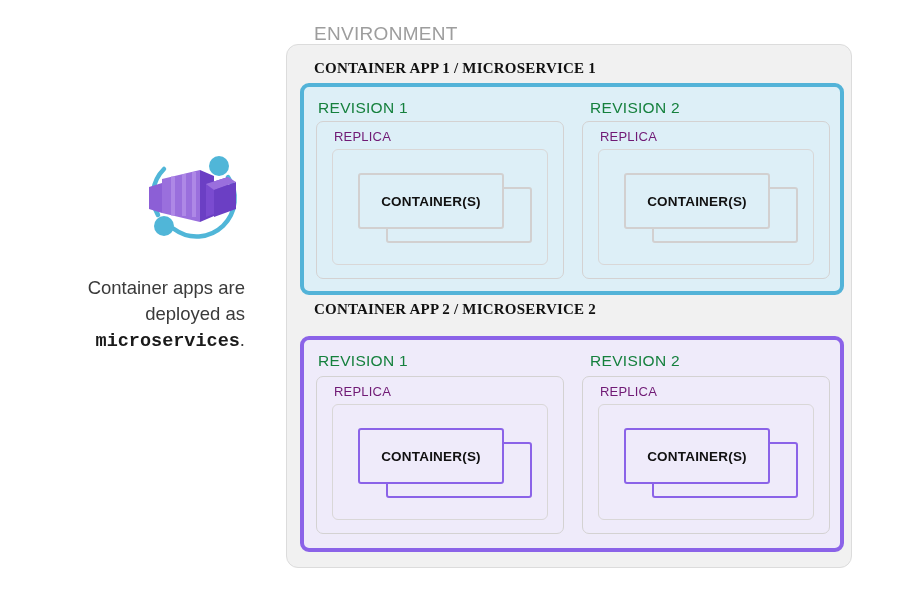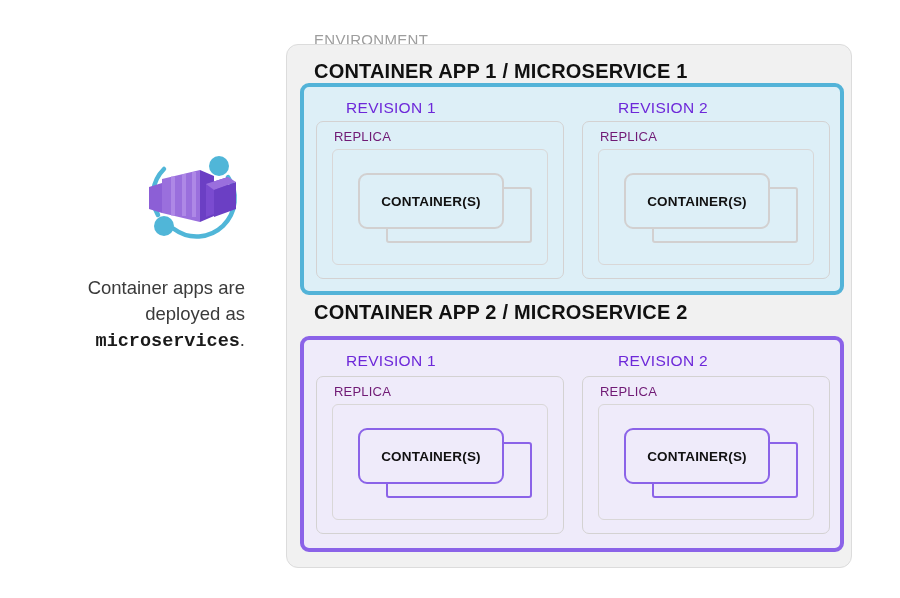--- a/index.html
+++ b/index.html
@@ -44,45 +44,45 @@
     color: #3a3a3a;
     font-family: "Liberation Sans", sans-serif;
   }
   #caption .strong { font-weight: bold; color: #1a1a1a; font-family: Liberation Mono, monospace; }
 
   
   #environment-label {
     position: absolute;
     left: 314px;
     top: 23px;
-    font-size: 15px;
+    font-size: 19px;
     letter-spacing: 0.3px;
     color: #9d9d9d;
     font-weight: normal;
-    margin-top: 8px;
   }
   #environment-box {
     position: absolute;
     left: 286px;
     top: 44px;
     width: 566px;
     height: 524px;
     box-sizing: border-box;
     background: #f1f1f1;
     border: 1.5px solid #dcdcdc;
     border-radius: 12px;
   }
 
   
   .app-title {
     position: absolute;
-    font-size: 20px;
+    font-size: 15px;
     font-weight: bold;
     color: #111111;
     letter-spacing: 0.2px;
+    font-family: Liberation Serif, serif;
   }
   .app-box {
     position: absolute;
     box-sizing: border-box;
     border-radius: 9px;
   }
   #app1-title { left: 314px; top: 60px; }
   #app1-box {
     left: 300px; top: 83px;
     width: 544px; height: 212px;
@@ -94,23 +94,22 @@
     left: 300px; top: 336px;
     width: 544px; height: 216px;
     background: #efebfa;
     border: 4px solid #8b63e8;
   }
 
   
   .revision-label {
     position: absolute;
     font-size: 15.5px;
-    color: #6d28d9;
+    color: #15803d;
     letter-spacing: 0.3px;
-    margin-left: 28px;
   }
   .replica-box {
     position: absolute;
     box-sizing: border-box;
     border: 1.5px solid #d4d2d2;
     border-radius: 7px;
     background: transparent;
   }
   .replica-label {
     position: absolute;
@@ -133,21 +132,21 @@
     box-sizing: border-box;
     left: 28px; top: 14px;
     width: 146px; height: 56px;
     border-radius: 3px;
   }
   .container-front {
     position: absolute;
     box-sizing: border-box;
     left: 0px; top: 0px;
     width: 146px; height: 56px;
-    border-radius: 9px;
+    border-radius: 3px;
     display: flex;
     align-items: center;
     justify-content: center;
     font-size: 13.5px;
     font-weight: bold;
     color: #111111;
     letter-spacing: 0.2px;
   }
   
   .blue .container-back  { border: 2px solid #d2d0d0; background: #ddeff7; }

